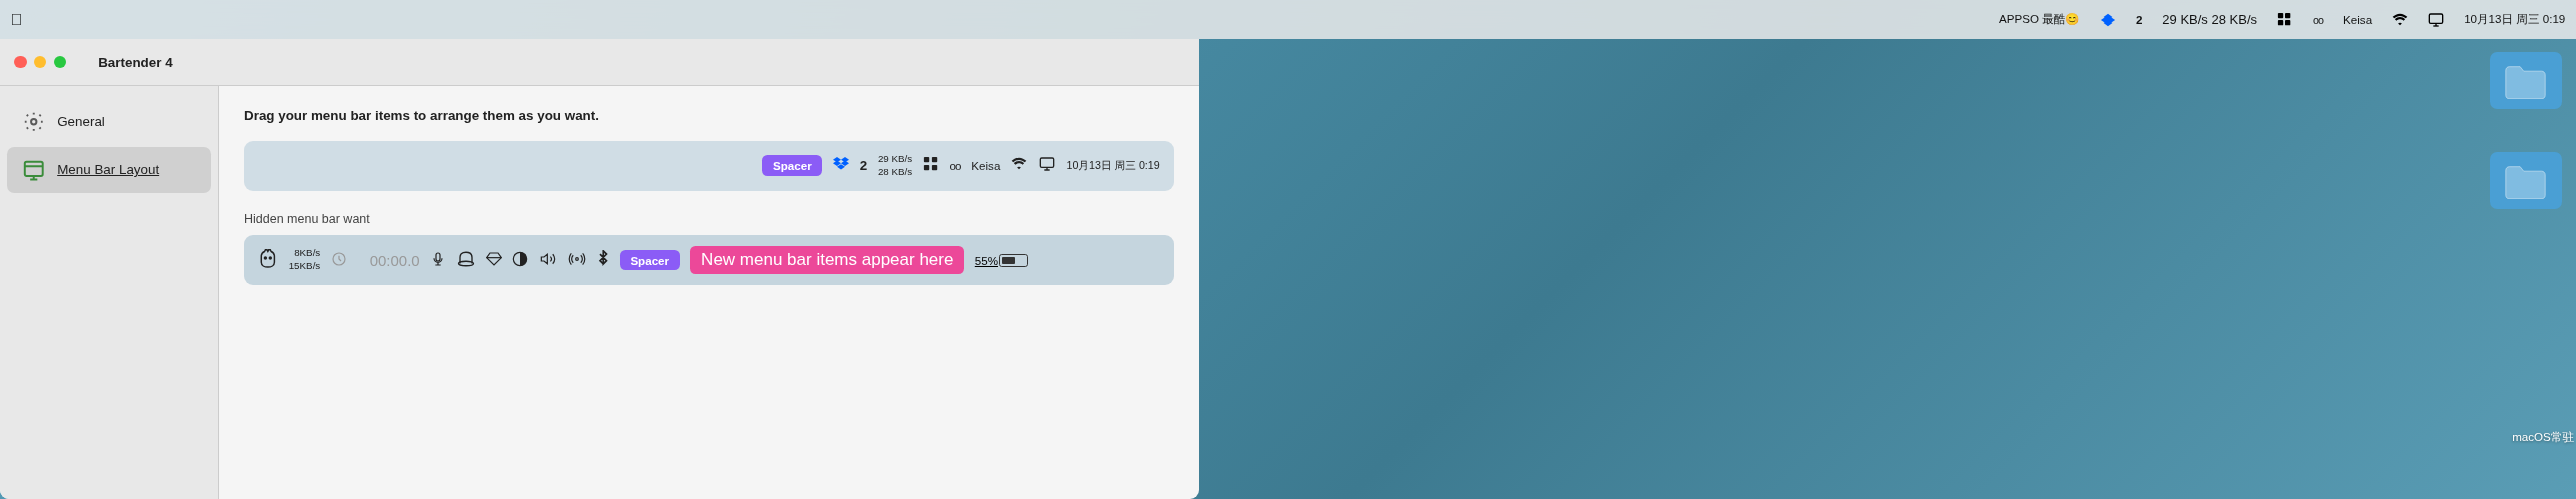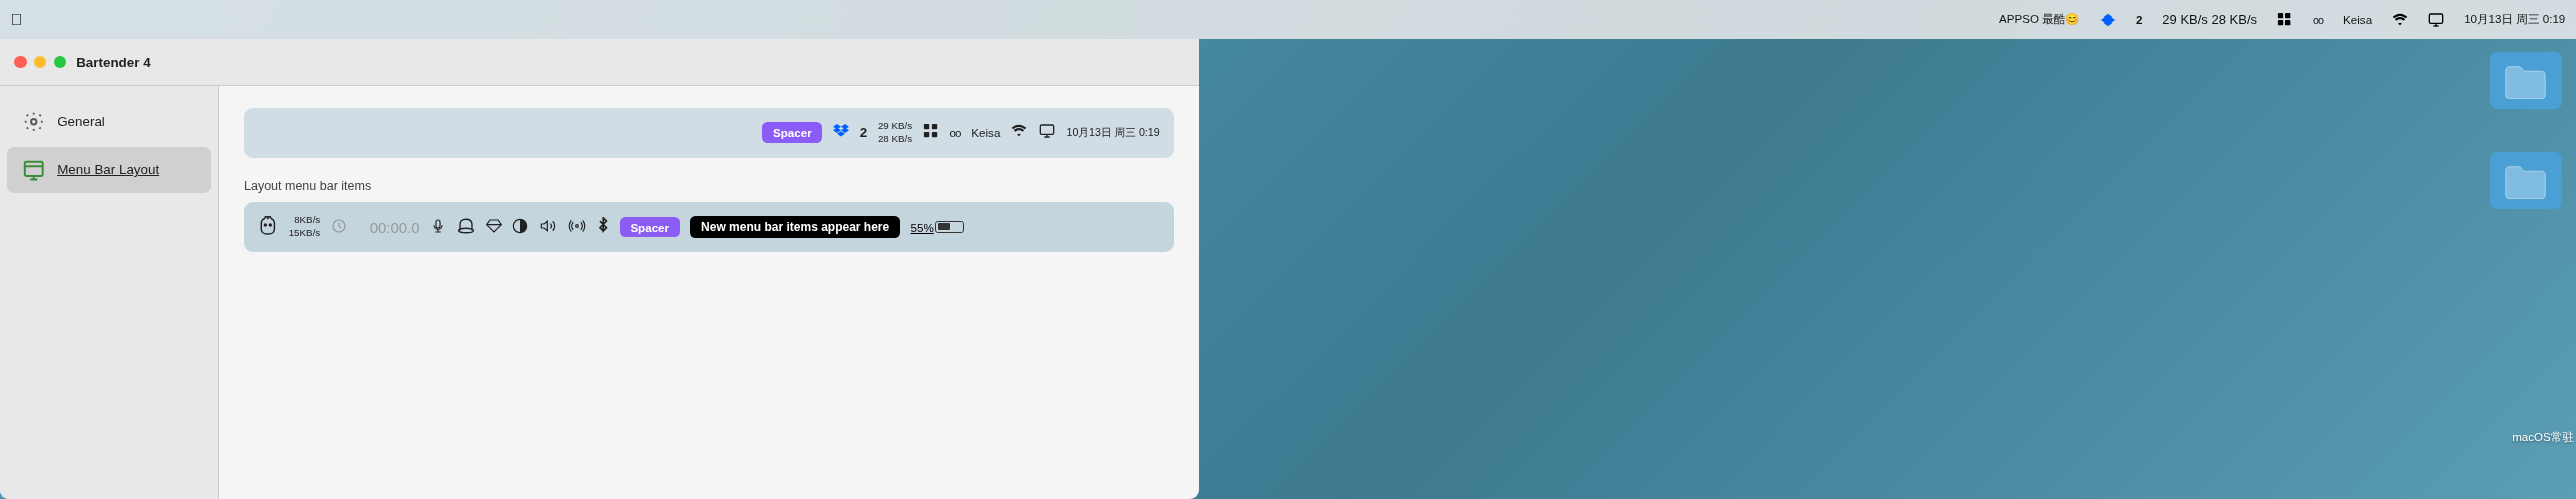--- a/index.html
+++ b/index.html
@@ -103,21 +103,21 @@
       border-radius: 50%;
     }
     .tl-close { background: #ff5f57; }
     .tl-minimize { background: #ffbd2e; }
     .tl-maximize { background: #28c840; }
 
     .window-title {
       font-size: 13.4px;
       font-weight: 600;
       color: #222;
-      margin-left: 1px;
+      margin-left: 23px;
     }
 
     
     .window-body {
       display: flex;
       flex: 1;
       overflow: hidden;
     }
 
     
@@ -194,44 +194,44 @@
     .badge {
       background: #8b5cf6;
       color: white;
       font-size: 11.6px;
       font-weight: 600;
       padding: 3.6px 10.7px;
       border-radius: 5.4px;
     }
 
     .badge-purple {
-      background: #000000;
+      background: #ec4899;
       color: white;
-      font-size: 12px;
-      font-weight: 700;
+      font-size: 17px;
+      font-weight: 400;
       padding: 3.6px 10.7px;
       border-radius: 5.4px;
       white-space: nowrap;
     }
 
     .strip-icon {
       font-size: 15px;
       color: #222;
     }
 
     .strip-text {
       font-size: 9.8px;
       color: #222;
       line-height: 1.3;
       text-align: right;
     }
 
     .battery-indicator {
       display: flex;
-      align-items: flex-start;
+      align-items: flex-end;
       gap: 1px;
       font-size: 11.6px;
       text-decoration: underline;
     }
 
     .battery-bar {
       width: 29px;
       height: 12.5px;
       border: 1.3px solid #333;
       border-radius: 2.7px;
@@ -363,20 +363,21 @@
             <line x1="12" y1="19" x2="12" y2="23"></line>
             <line x1="8" y1="23" x2="16" y2="23"></line>
           </svg>
         </div>
         <span>Menu Bar Layout</span>
       </div>
 
     </div>
 
     <div class="content">
+      <div class="drag-hint">Drag your menu bar items to arrange them as you want.</div>
 
       <div class="menubar-strip">
         <div class="strip-spacer"></div>
 
         <div class="badge">Spacer</div>
 
         <span class="strip-icon">
           <svg width="16" height="14.3" viewBox="0 0 18 16">
             <polygon points="4.5,0 9,3 4.5,6 0,3" fill="#0061FF"></polygon>
             <polygon points="13.5,0 18,3 13.5,6 9,3" fill="#0061FF"></polygon>
@@ -415,21 +416,21 @@
           <svg width="18" height="16" viewBox="0 0 24 24" fill="none" stroke="#222" stroke-width="2">
             <rect x="2" y="3" width="20" height="14" rx="2"></rect>
             <line x1="8" y1="21" x2="16" y2="21"></line>
             <line x1="12" y1="17" x2="12" y2="21"></line>
           </svg>
         </span>
 
         <span class="strip-icon" style="font-size:10.7px;white-space:nowrap;">10月13日 周三 0:19</span>
       </div>
 
-      <div class="section-label">Layout menu bar items</div>
+      <div class="section-label">Hidden menu bar want</div>
       <div class="menubar-strip hidden-strip">
 
         <span class="strip-icon">
           <svg width="19.7" height="19.7" viewBox="0 0 24 24" fill="none" stroke="#222" stroke-width="1.8">
             <path d="M4 16c0 4 4 6 8 6s8-2 8-6V9c0-3-1.5-5-4-6l-1-2h-2L12 3l-1-2H9L8 3C5.5 4 4 6 4 9v7z"></path>
             <circle cx="9" cy="11" r="1.2" fill="#222"></circle>
             <circle cx="15" cy="11" r="1.2" fill="#222"></circle>
           </svg>
         </span>
 

